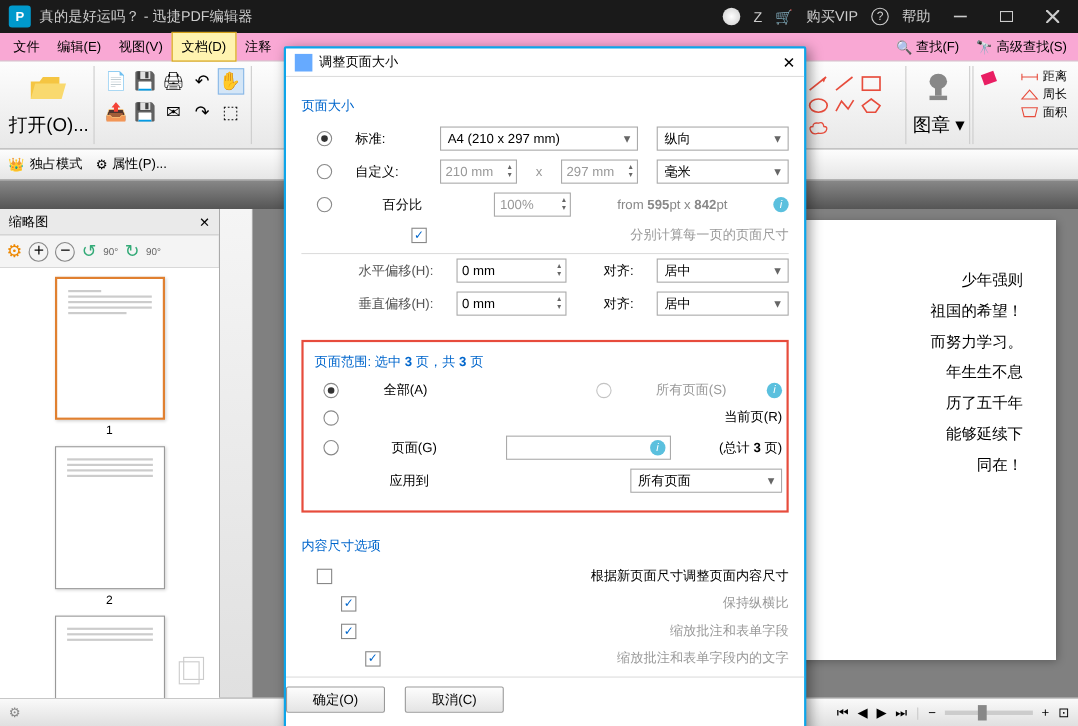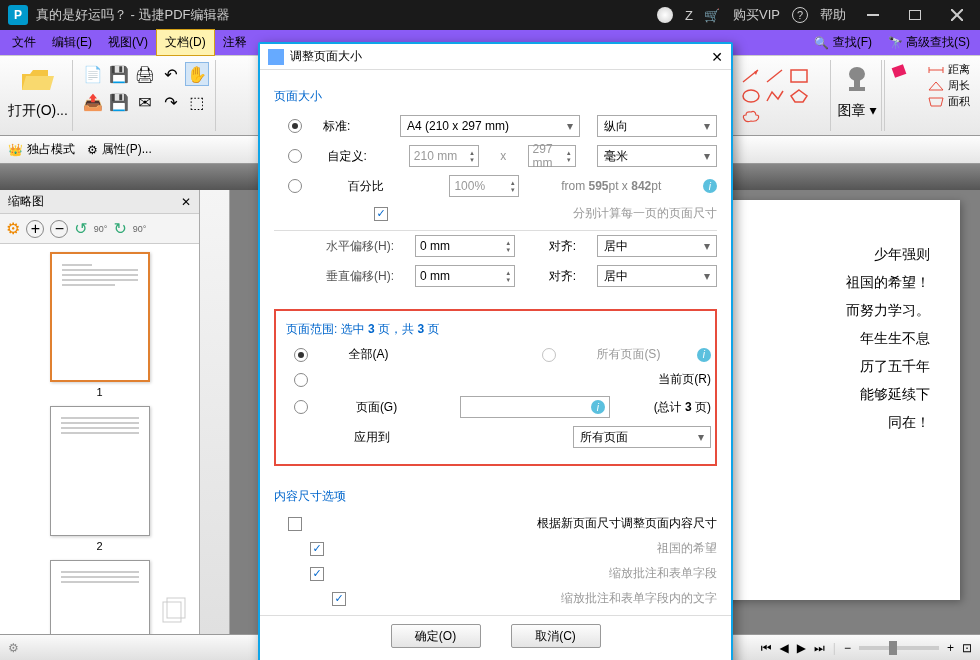--- a/index.html
+++ b/index.html
@@ -6,31 +6,31 @@
 body { width: 980px; height: 660px; background: #f0f0f0; overflow: hidden; position: relative; }
 
 
 .titlebar { height: 30px; background: #1a1a1a; display: flex; align-items: center; padding: 0 8px; color: #ccc; font-size: 13px; }
 .titlebar-logo { width: 20px; height: 20px; background: #0099cc; border-radius: 3px; margin-right: 8px; display: flex; align-items: center; justify-content: center; color: #fff; font-weight: bold; font-size: 12px; }
 .titlebar-title { flex: 1; }
 .titlebar-right { display: flex; align-items: center; gap: 12px; }
 .win-btn { width: 30px; height: 20px; display: flex; align-items: center; justify-content: center; cursor: pointer; }
 
 
-.menubar { height: 26px; background: #8b5cf6; border-bottom: 1px solid #ccc; display: flex; align-items: center; padding: 0 4px; font-size: 12px; }
+.menubar { height: 26px; background: #f9a8d4; border-bottom: 1px solid #ccc; display: flex; align-items: center; padding: 0 4px; font-size: 12px; }
 .menu-item { padding: 4px 8px; cursor: pointer; }
 .menu-item.active { background: #fff3b0; border: 1px solid #d4a017; }
 .menubar-right { margin-left: auto; display: flex; gap: 4px; }
 .menubar-btn { display: flex; align-items: center; gap: 3px; padding: 2px 6px; font-size: 12px; }
 
 
 .toolbar { height: 80px; background: linear-gradient(#fdfdfd, #e8e8e8); border-bottom: 1px solid #999; display: flex; padding: 4px; gap: 2px; }
 .tool-group { display: flex; flex-direction: column; align-items: center; padding: 0 4px; border-right: 1px solid #ccc; }
 .tool-big { width: 40px; height: 40px; display: flex; align-items: center; justify-content: center; }
-.tool-label { font-size: 14px; margin-top: 2px; }
+.tool-label { font-size: 17px; margin-top: 2px; }
 .tool-row { display: flex; gap: 2px; }
 .tool-sm { width: 24px; height: 24px; display: flex; align-items: center; justify-content: center; border: 1px solid transparent; }
 .tool-sm.active { border: 1px solid #8ab8e6; background: #d4e6f7; }
 
 
 .toolbar2 { height: 28px; background: linear-gradient(#fdfdfd, #e6e6e6); border-bottom: 1px solid #999; display: flex; align-items: center; padding: 0 8px; font-size: 12px; gap: 12px; }
 
 
 .tabbar { height: 26px; background: linear-gradient(#888, #555); display: flex; align-items: center; padding: 0 4px; flex-direction: column; }
 .tab { background: #e8e8e8; padding: 4px 10px; font-size: 12px; border-right: 1px solid #666; display: flex; align-items: center; gap: 6px; }
@@ -73,21 +73,21 @@
 .radio { width: 14px; height: 14px; border-radius: 50%; border: 1px solid #888; display: inline-flex; align-items: center; justify-content: center; margin-right: 4px; }
 .radio.checked::after { content: ''; width: 6px; height: 6px; background: #333; border-radius: 50%; }
 .checkbox { width: 14px; height: 14px; border: 1px solid #888; display: inline-flex; align-items: center; justify-content: center; margin-right: 4px; background: #fff; }
 .checkbox.checked::after { content: '✓'; font-size: 11px; color: #0066cc; }
 .combo { height: 22px; border: 1px solid #aaa; background: #fff; display: flex; align-items: center; padding: 0 6px; font-size: 12px; position: relative; }
 .combo::after { content: '▾'; margin-left: auto; color: #666; }
 .spinner { height: 22px; border: 1px solid #aaa; background: #fff; display: flex; align-items: center; padding: 0 4px; font-size: 12px; position: relative; }
 .spinner::after { content: '▴\A▾'; white-space: pre; font-size: 7px; line-height: 7px; margin-left: auto; color: #666; }
 .info-icon { width: 14px; height: 14px; border-radius: 50%; background: #5bc0de; color: #fff; display: inline-flex; align-items: center; justify-content: center; font-size: 10px; font-style: italic; }
 .redbox { border: 2px solid #e74c3c; padding: 8px 4px; margin: 22px 0; }
-.dialog-buttons { display: flex; justify-content: center; gap: 30px; padding: 8px 0; border-top: 1px solid #ddd; margin-top: 8px; }
+.dialog-buttons { display: flex; gap: 18px; padding: 8px 0; border-top: 1px solid #ddd; margin-top: 8px; }
 .dlg-btn { width: 90px; height: 24px; border: 1px solid #999; background: linear-gradient(#fdfdfd, #e4e4e4); font-size: 12px; display: flex; align-items: center; justify-content: center; cursor: pointer; border-radius: 2px; }
 .hr { border-top: 1px solid #ddd; margin: 4px 0; }
 
 
 .shape-area { display: flex; flex-wrap: wrap; width: 80px; gap: 2px; }
 .shape { width: 22px; height: 18px; }
 </style>
 </head>
 <body>
 
@@ -360,21 +360,21 @@
         </div>
     </div>
 
     <div class="form-row">
       <span class="radio"></span>
       <span style="width:60px;">自定义:</span>
       <div class="spinner" style="width:70px;color:#999;">
           <span>210 mm</span>
         </div>
       <span style="color:#999;">x</span>
-      <div class="spinner" style="width:48px;color:#999;">
+      <div class="spinner" style="width:70px;color:#999;">
           <span>297 mm</span>
         </div>
       <div class="combo" style="width:120px;">
           <span>毫米</span>
         </div>
     </div>
 
     <div class="form-row">
       <span class="radio"></span>
       <span style="width:60px;">百分比</span>
@@ -444,21 +444,21 @@
       </div>
     </div>
 
     <div class="section-label">内容尺寸选项</div>
     <div class="form-row">
       <span class="checkbox"></span>
       <span>根据新页面尺寸调整页面内容尺寸</span>
     </div>
     <div class="form-row" style="padding-left:36px;">
       <span class="checkbox checked"></span>
-      <span style="color:#999;">祖国的希望</span>
+      <span style="color:#999;">保持纵横比</span>
     </div>
     <div class="form-row" style="padding-left:36px;">
       <span class="checkbox checked"></span>
       <span style="color:#999;">缩放批注和表单字段</span>
     </div>
     <div class="form-row" style="padding-left:58px;">
       <span class="checkbox checked"></span>
       <span style="color:#999;">缩放批注和表单字段内的文字</span>
     </div>
   </div>

